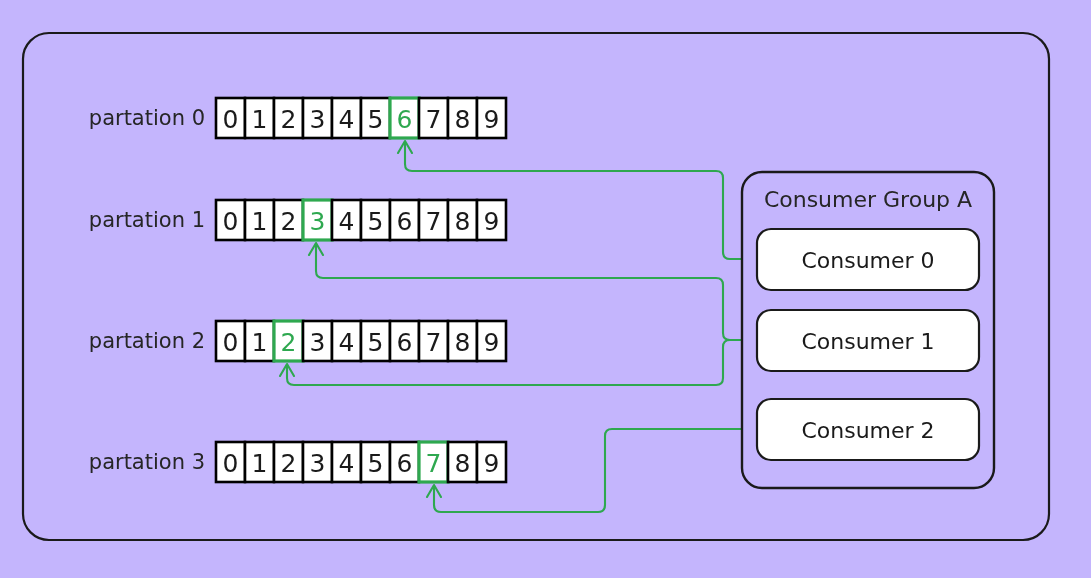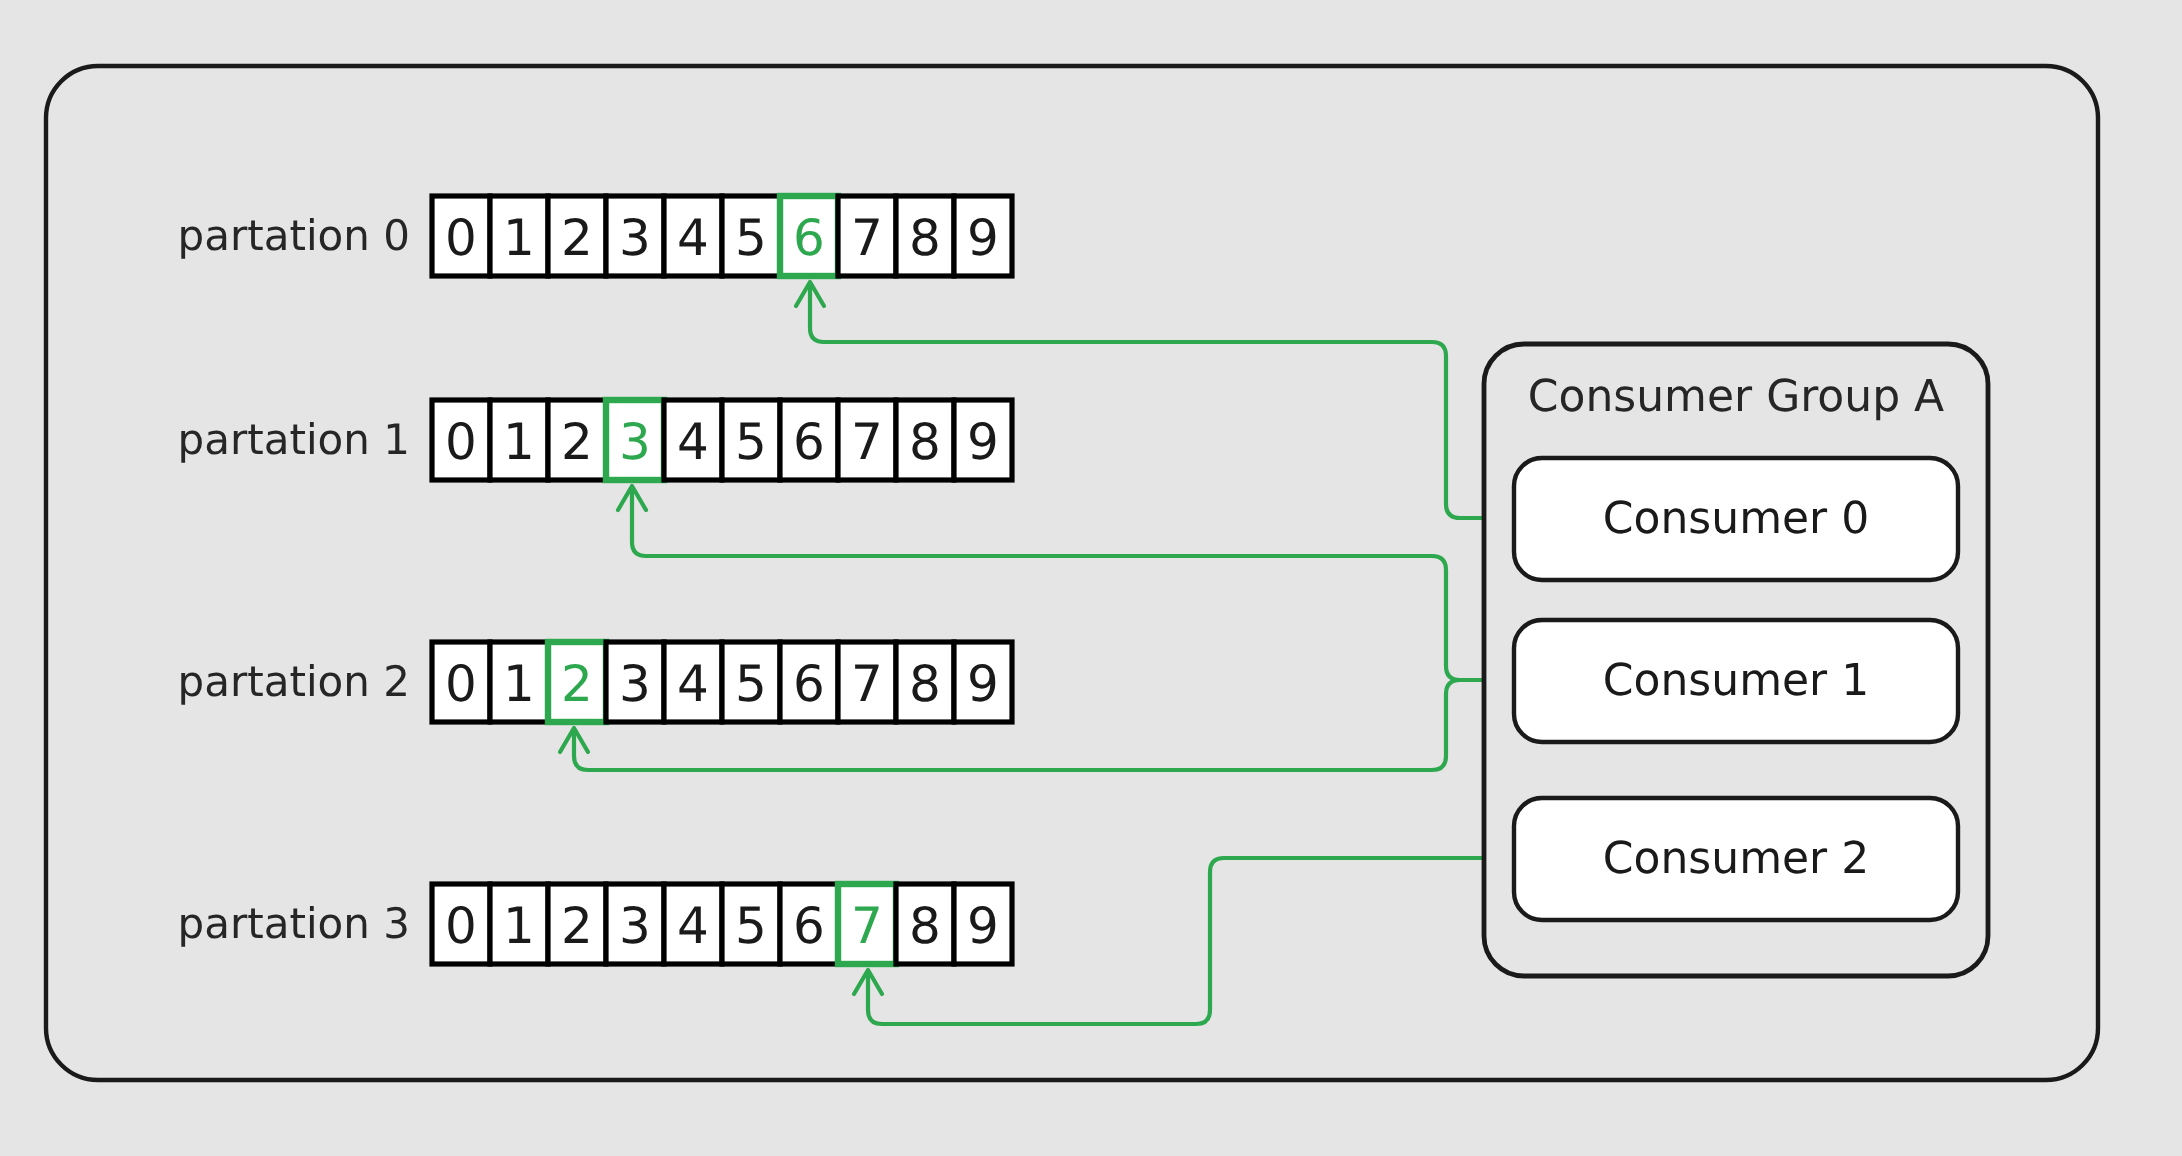--- a/index.html
+++ b/index.html
@@ -7,21 +7,21 @@
     padding: 0;
     background: #ffffff;
   }
   body {
     font-family: "DejaVu Sans", "Liberation Sans", sans-serif;
   }
   #canvas {
     position: relative;
     width: 1091px;
     height: 578px;
-    background: #e5e5e5;
+    background: #c4b5fd;
     overflow: hidden;
   }
   svg.layer {
     position: absolute;
     left: 0;
     top: 0;
     width: 1091px;
     height: 578px;
   }
   .outer-frame {

